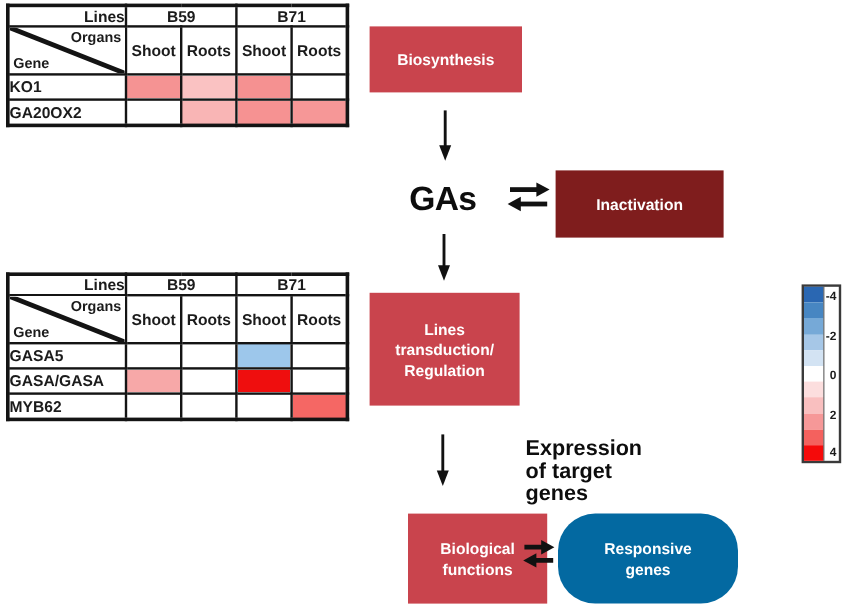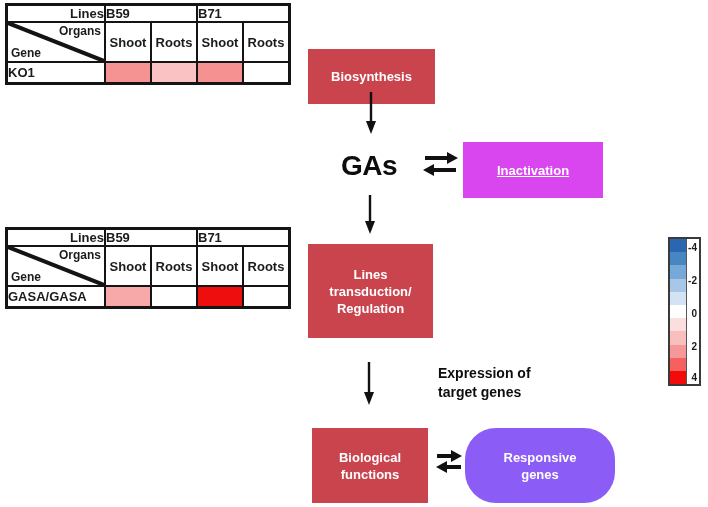--- a/index.html
+++ b/index.html
@@ -12,50 +12,50 @@
   #table-biosynthesis{left:5px;top:3px;}
   #table-signaling{left:5px;top:227px;}
   .heat-table td{
     border:2px solid #141414;padding:0;font-weight:bold;font-size:13px;
     color:#1b1b1b;background:#ffffff;overflow:hidden;
   }
   .heat-table{border:3px solid #141414;}
   .col-gene{width:96px;}
   .col-data{width:44px;}
   .lines-cell{text-align:right;padding-right:4px;height:15px;font-size:12px;}
-  .group-cell{height:15px;font-size:12px;}
+  .group-cell{text-align:center;height:15px;font-size:12px;}
   .diag-cell{position:relative;height:38px;}
   .diag-cell svg{position:absolute;left:0;top:0;width:100%;height:100%;}
   .diag-organs{position:absolute;top:1px;right:3px;font-size:12px;}
   .diag-gene{position:absolute;bottom:1px;left:3px;font-size:12px;}
   .organ-cell{text-align:center;height:38px;}
   .gene-cell{text-align:left;padding-left:3px;height:19px;}
   .heat-cell{height:19px;}
   
   .flow-box{
     position:absolute;display:flex;align-items:center;justify-content:center;
     color:#ffffff;font-weight:bold;font-size:13px;text-align:center;line-height:17px;
   }
   .flow-box .box-text{display:block;}
-  #box-biosynthesis{left:308px;top:22px;width:127px;height:55px;margin-top:27px;}
+  #box-biosynthesis{left:308px;top:22px;width:127px;height:55px;}
   #box-inactivation{left:463px;top:142px;width:140px;height:56px;}
   #box-signal{left:308px;top:244px;width:125px;height:94px;}
   #box-signal .box-text{width:100px;}
   #box-biological{left:312px;top:428px;width:116px;height:75px;}
   #box-biological .box-text{width:92px;}
   #box-responsive{left:465px;top:428px;width:150px;height:75px;}
   #box-responsive .box-text{width:92px;}
   #gas-label{
     position:absolute;left:336px;top:150px;width:66px;height:34px;
     font-size:28px;font-weight:bold;color:#0d0d0d;text-align:center;
     line-height:32px;letter-spacing:-0.5px;
   }
   #expression-label{
     position:absolute;left:438px;top:364px;width:104px;
-    font-size:14px;font-weight:bold;color:#0d0d0d;line-height:19px;text-align:left;
+    font-size:18px;font-weight:bold;color:#0d0d0d;line-height:19px;text-align:left;
   }
   #arrow-layer{position:absolute;left:0;top:0;width:708px;height:507px;pointer-events:none;}
   
   #colorbar{
     position:absolute;left:668px;top:237px;width:33px;height:149px;
     border:2px solid #3a3a3a;box-sizing:border-box;display:flex;background:#ffffff;
   }
   #colorbar-strip{width:16px;height:100%;display:flex;flex-direction:column;border-right:1px solid #555;}
   .cb-band{flex:1;}
   #colorbar-labels{position:relative;flex:1;}
@@ -86,20 +86,27 @@
         <td class="organ-cell col-data">Shoot</td>
         <td class="organ-cell col-data">Roots</td>
       </tr>
       <tr>
         <td class="gene-cell col-gene">KO1</td>
         <td class="heat-cell col-data" style="background: rgb(245, 147, 147);"></td>
         <td class="heat-cell col-data" style="background: rgb(250, 194, 194);"></td>
         <td class="heat-cell col-data" style="background: rgb(245, 145, 145);"></td>
         <td class="heat-cell col-data" style="background: rgb(255, 255, 255);"></td>
       </tr>
+      <tr>
+        <td class="gene-cell col-gene">GA20OX2</td>
+        <td class="heat-cell col-data" style="background: rgb(255, 255, 255);"></td>
+        <td class="heat-cell col-data" style="background: rgb(249, 181, 181);"></td>
+        <td class="heat-cell col-data" style="background: rgb(246, 146, 146);"></td>
+        <td class="heat-cell col-data" style="background: rgb(246, 151, 151);"></td>
+      </tr>
     </tbody>
   </table>
 <table class="heat-table" id="table-signaling">
     <tbody>
       <tr>
         <td class="lines-cell col-gene">Lines</td>
         <td colspan="2" class="group-cell">B59</td>
         <td colspan="2" class="group-cell">B71</td>
       </tr>
       <tr>
@@ -109,44 +116,58 @@
           </svg>
           <span class="diag-organs">Organs</span>
           <span class="diag-gene">Gene</span>
         </td>
         <td class="organ-cell col-data">Shoot</td>
         <td class="organ-cell col-data">Roots</td>
         <td class="organ-cell col-data">Shoot</td>
         <td class="organ-cell col-data">Roots</td>
       </tr>
       <tr>
+        <td class="gene-cell col-gene">GASA5</td>
+        <td class="heat-cell col-data" style="background: rgb(255, 255, 255);"></td>
+        <td class="heat-cell col-data" style="background: rgb(255, 255, 255);"></td>
+        <td class="heat-cell col-data" style="background: rgb(157, 199, 235);"></td>
+        <td class="heat-cell col-data" style="background: rgb(255, 255, 255);"></td>
+      </tr>
+      <tr>
         <td class="gene-cell col-gene">GASA/GASA</td>
         <td class="heat-cell col-data" style="background: rgb(247, 168, 168);"></td>
         <td class="heat-cell col-data" style="background: rgb(255, 255, 255);"></td>
         <td class="heat-cell col-data" style="background: rgb(239, 14, 14);"></td>
         <td class="heat-cell col-data" style="background: rgb(255, 255, 255);"></td>
       </tr>
+      <tr>
+        <td class="gene-cell col-gene">MYB62</td>
+        <td class="heat-cell col-data" style="background: rgb(255, 255, 255);"></td>
+        <td class="heat-cell col-data" style="background: rgb(255, 255, 255);"></td>
+        <td class="heat-cell col-data" style="background: rgb(255, 255, 255);"></td>
+        <td class="heat-cell col-data" style="background: rgb(245, 103, 100);"></td>
+      </tr>
     </tbody>
   </table>
 
 <div class="flow-box" id="box-biosynthesis" style="background: rgb(201, 68, 77);">
   <span class="box-text">Biosynthesis</span>
 </div>
 <div id="gas-label">GAs</div>
-<div class="flow-box" id="box-inactivation" style="background: #d946ef; text-decoration: underline;">
+<div class="flow-box" id="box-inactivation" style="background: #7f1d1d;">
   <span class="box-text">Inactivation</span>
 </div>
 <div class="flow-box" id="box-signal" style="background: rgb(201, 68, 77);">
   <span class="box-text">Lines transduction/ Regulation</span>
 </div>
 <div id="expression-label">Expression of target genes</div>
-<div class="flow-box" id="box-biological" style="background: rgb(201, 68, 77);">
+<div class="flow-box" id="box-biological" style="background: rgb(201, 68, 77); margin-left: 28px;">
   <span class="box-text">Biological functions</span>
 </div>
-<div class="flow-box" id="box-responsive" style="background: #8b5cf6; border-radius: 31px;">
+<div class="flow-box" id="box-responsive" style="background: #0369a1; border-radius: 31px;">
   <span class="box-text">Responsive genes</span>
 </div>
 
 <svg id="arrow-layer">
   <g>
     <line x1="371" y1="92" x2="371" y2="122" stroke="#111" stroke-width="2.4"></line>
     <polygon points="366,121 376,121 371,134" fill="#111"></polygon>
   </g>
   <g>
     <line x1="370" y1="195" x2="370" y2="222" stroke="#111" stroke-width="2.4"></line>

